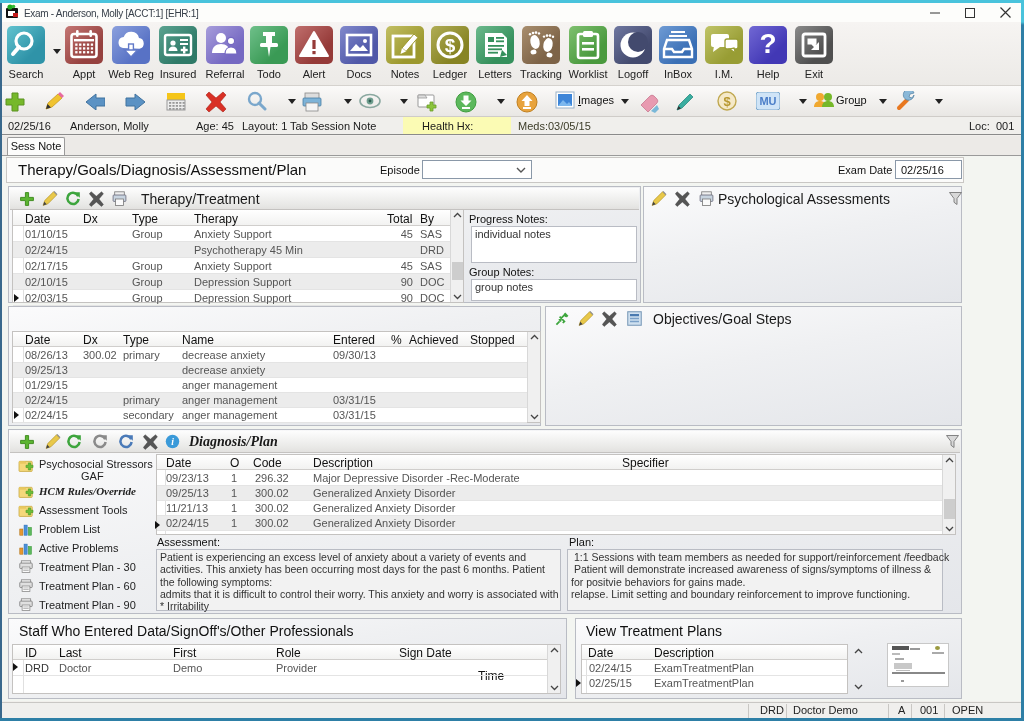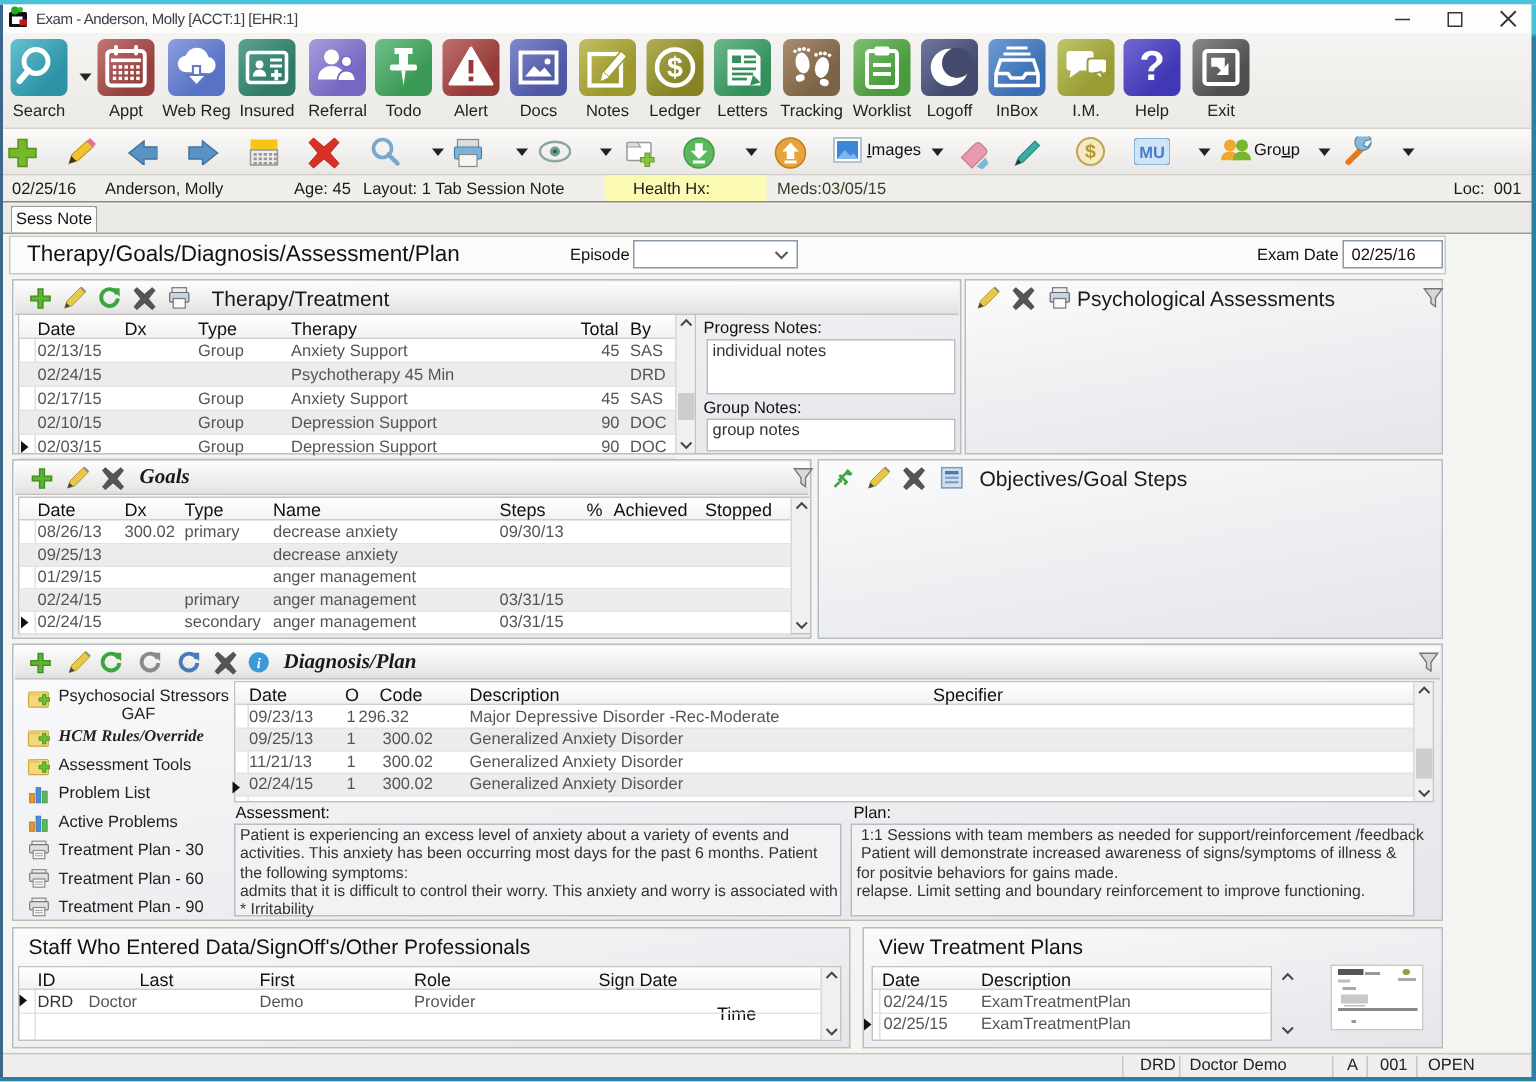--- a/index.html
+++ b/index.html
@@ -374,21 +374,21 @@
         <div style="position:absolute;left:10px;top:0;bottom:0;width:1px;background:#e0e0e0;"></div>
 <div class="thead" style="position:absolute;left:0;top:0;right:13px;height:16px;">
           <span class="cell" style="left:12px;top:2px;">Date</span>
           <span class="cell" style="left:70px;top:2px;">Dx</span>
           <span class="cell" style="left:119px;top:2px;">Type</span>
           <span class="cell" style="left:181px;top:2px;">Therapy</span>
           <span class="cell" style="left:374px;top:2px;">Total</span>
           <span class="cell" style="left:407px;top:2px;">By</span>
         </div>
 <div class="trow" style="position:absolute;left:0;top:16px;right:13px;height:16px;border-bottom:1px solid #e4e4e4;">
-          <span class="cell" style="left:12px;top:2px;">02/13/15</span>
+          <span class="cell" style="left:12px;top:2px;">01/10/15</span>
           <span class="cell" style="left:119px;top:2px;">Group</span>
           <span class="cell" style="left:181px;top:2px;">Anxiety Support</span>
           <span class="cell" style="left:374px;top:2px;width:26px;text-align:right;">45</span>
           <span class="cell" style="left:407px;top:2px;">SAS</span>
         </div>
 <div class="trow" style="position:absolute;left:0;top:32px;right:13px;height:16px;background:#ececec;border-bottom:1px solid #e4e4e4;">
           <span class="cell" style="left:12px;top:2px;">02/24/15</span>
           <span class="cell" style="left:119px;top:2px;"></span>
           <span class="cell" style="left:181px;top:2px;">Psychotherapy 45 Min</span>
           <span class="cell" style="left:374px;top:2px;width:26px;text-align:right;"></span>
@@ -446,45 +446,28 @@
           <rect x="2" y="5" width="16" height="8" rx="1" fill="#c8d4e0" stroke="#667" stroke-width="1"></rect>
           <rect x="5" y="10" width="10" height="8" fill="#fafafa" stroke="#777" stroke-width="1"></rect>
         </svg>
         <div class="ptitle" style="left:73px;">Psychological Assessments</div>
         <svg style="position:absolute;left:303px;top:3px" width="15" height="15" viewBox="0 0 20 20">
           <path d="M2 2h16l-6 8v8l-4-3v-5z" fill="#d8d8d8" stroke="#777" stroke-width="1.2"></path>
         </svg>
       </div>
 </div>
 <div class="panel" style="left:6px;top:150px;width:533px;height:120px;">
-<div class="phdr">
-        <svg style="position:absolute;left:10px;top:3px" width="16" height="16" viewBox="0 0 20 20">
-          <path d="M8 2h4v6h6v4h-6v6H8v-6H2V8h6z" fill="#5cb531" stroke="#3f8c1e" stroke-width="1.2"></path>
-        </svg>
-        <svg style="position:absolute;left:33px;top:3px" width="17" height="16" viewBox="0 0 20 20">
-          <path d="M2 18l2-6L15 1l4 4-11 11z" fill="#e8c84a" stroke="#b09020" stroke-width="0.8"></path>
-          <path d="M2 18l1.5-4.5 3 3z" fill="#444"></path>
-          <path d="M15 1l4 4 1-1-4-4z" fill="#888"></path>
-        </svg>
-        <svg style="position:absolute;left:58px;top:3px" width="16" height="16" viewBox="0 0 20 20">
-          <path d="M3 1l7 6 7-6 2.6 2.6-6 7.4 6 7.4L17 21l-7-6-7 6-2.6-2.6 6-7.4-6-7.4z" fill="#555" stroke="#333" stroke-width="0.5" transform="scale(0.92)"></path>
-        </svg>
-        <div class="ptitle bi" style="left:83px;">Goals</div>
-        <svg style="position:absolute;left:518px;top:3px" width="15" height="15" viewBox="0 0 20 20">
-          <path d="M2 2h16l-6 8v8l-4-3v-5z" fill="#d8d8d8" stroke="#777" stroke-width="1.2"></path>
-        </svg>
-      </div>
 <div style="position:absolute;left:3px;top:24px;width:529px;height:92px;background:#fff;border:1px solid #c4c2c0;">
         <div style="position:absolute;left:10px;top:0;bottom:0;width:1px;background:#e0e0e0;"></div>
 <div class="thead" style="position:absolute;left:0;top:0;right:13px;height:15px;">
           <span class="cell" style="left:12px;top:1px;">Date</span>
           <span class="cell" style="left:70px;top:1px;">Dx</span>
           <span class="cell" style="left:110px;top:1px;">Type</span>
           <span class="cell" style="left:169px;top:1px;">Name</span>
-          <span class="cell" style="left:320px;top:1px;">Steps</span>
+          <span class="cell" style="left:320px;top:1px;">Entered</span>
           <span class="cell" style="left:378px;top:1px;">%</span>
           <span class="cell" style="left:396px;top:1px;">Achieved</span>
           <span class="cell" style="left:457px;top:1px;">Stopped</span>
         </div>
 <div class="trow" style="position:absolute;left:0;top:16px;right:13px;height:15px;border-bottom:1px solid #e4e4e4;">
           <span class="cell" style="left:12px;top:1px;">08/26/13</span>
           <span class="cell" style="left:70px;top:1px;">300.02</span>
           <span class="cell" style="left:110px;top:1px;">primary</span>
           <span class="cell" style="left:169px;top:1px;">decrease anxiety</span>
           <span class="cell" style="left:320px;top:1px;">09/30/13</span>
@@ -647,21 +630,21 @@
 <div class="thead" style="position:absolute;left:0;top:0;right:13px;height:15px;">
           <span class="cell" style="left:9px;top:1px;">Date</span>
           <span class="cell" style="left:73px;top:1px;">O</span>
           <span class="cell" style="left:96px;top:1px;">Code</span>
           <span class="cell" style="left:156px;top:1px;">Description</span>
           <span class="cell" style="left:465px;top:1px;">Specifier</span>
         </div>
 <div class="trow" style="position:absolute;left:0;top:16px;right:13px;height:15px;border-bottom:1px solid #e4e4e4;">
           <span class="cell" style="left:9px;top:1px;">09/23/13</span>
           <span class="cell" style="left:74px;top:1px;">1</span>
-          <span class="cell" style="left:82px;top:1px;">296.32</span>
+          <span class="cell" style="left:98px;top:1px;">296.32</span>
           <span class="cell" style="left:156px;top:1px;">Major Depressive Disorder -Rec-Moderate</span>
         </div>
 <div class="trow" style="position:absolute;left:0;top:31px;right:13px;height:15px;background:#ececec;border-bottom:1px solid #e4e4e4;">
           <span class="cell" style="left:9px;top:1px;">09/25/13</span>
           <span class="cell" style="left:74px;top:1px;">1</span>
           <span class="cell" style="left:98px;top:1px;">300.02</span>
           <span class="cell" style="left:156px;top:1px;">Generalized Anxiety Disorder</span>
         </div>
 <div class="trow" style="position:absolute;left:0;top:46px;right:13px;height:15px;border-bottom:1px solid #e4e4e4;">
           <span class="cell" style="left:9px;top:1px;">11/21/13</span>
@@ -701,21 +684,21 @@
         <div style="white-space:nowrap">for positvie behaviors for gains made.</div>
         <div style="white-space:nowrap">relapse. Limit setting and boundary reinforcement to improve functioning.</div>
       </div>
 </div>
 <div class="panel" style="left:6px;top:462px;width:559px;height:81px;">
 <div style="position:absolute;left:10px;top:4px;font-size:14px;color:#111;">Staff Who Entered Data/SignOff's/Other Professionals</div>
 <div style="position:absolute;left:3px;top:25px;width:549px;height:50px;background:#fff;border:1px solid #c4c2c0;">
         <div style="position:absolute;left:10px;top:0;bottom:0;width:1px;background:#e0e0e0;"></div>
 <div class="thead" style="position:absolute;left:0;top:0;right:13px;height:15px;">
           <span class="cell" style="left:12px;top:1px;">ID</span>
-          <span class="cell" style="left:46px;top:1px;margin-left:34px;">Last</span>
+          <span class="cell" style="left:46px;top:1px;">Last</span>
           <span class="cell" style="left:160px;top:1px;">First</span>
           <span class="cell" style="left:263px;top:1px;">Role</span>
           <span class="cell" style="left:386px;top:1px;">Sign Date</span>
           <span class="cell" style="left:465px;top:1px;margin-top:23px;">Time</span>
         </div>
 <div class="trow" style="position:absolute;left:0;top:16px;right:13px;height:15px;border-bottom:1px solid #e4e4e4;">
           <span class="cell" style="left:12px;top:1px;color:#333;">DRD</span>
           <span class="cell" style="left:46px;top:1px;">Doctor</span>
           <span class="cell" style="left:160px;top:1px;">Demo</span>
           <span class="cell" style="left:263px;top:1px;">Provider</span>

